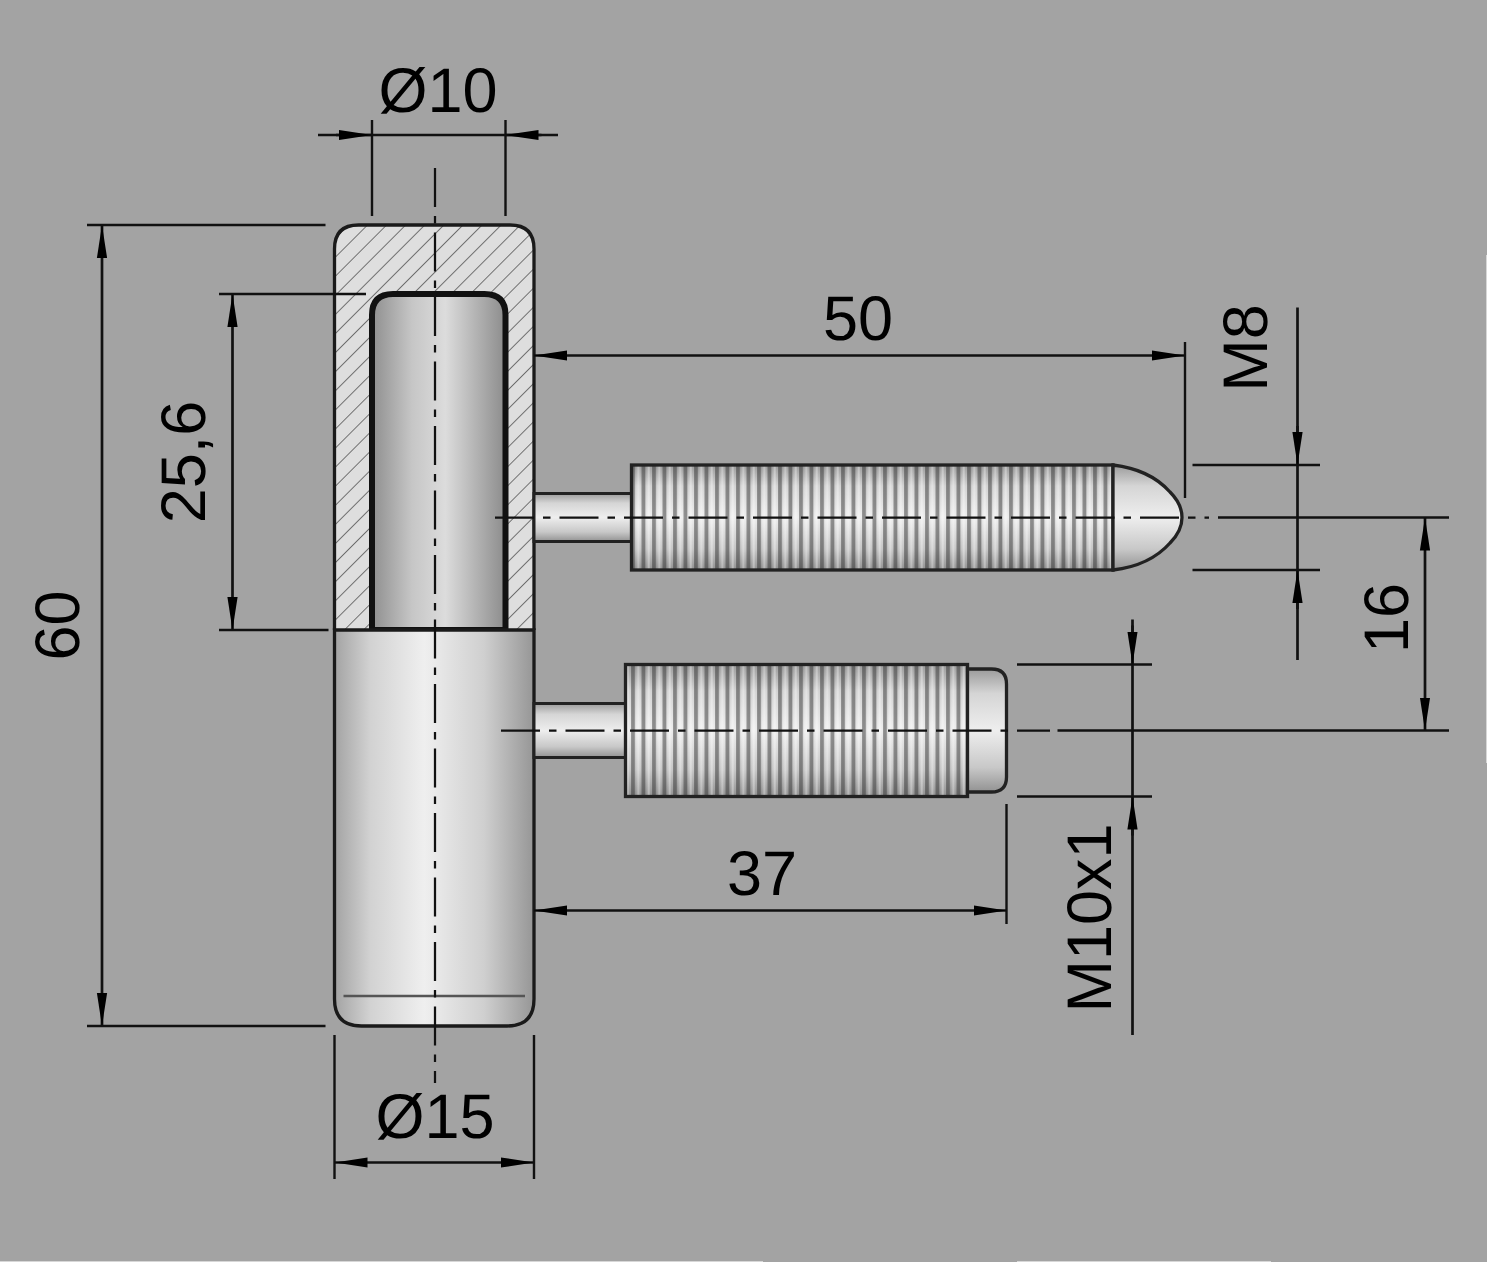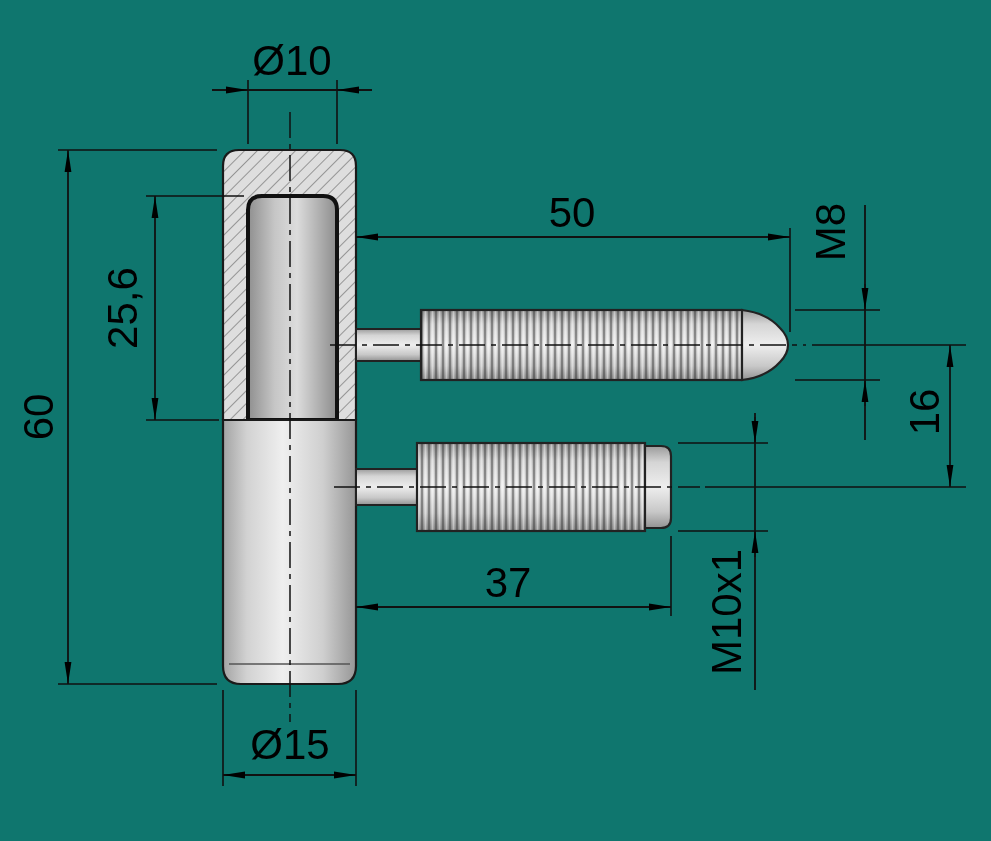--- a/index.html
+++ b/index.html
@@ -3,21 +3,21 @@
 <meta charset="utf-8">
 <style>
   html, body {
     margin: 0;
     padding: 0;
     background: #ffffff;
   }
   .frame {
     width: 991px;
     height: 841px;
-    background: #0f766e;
+    background: #a3a3a3;
     position: relative;
     overflow: hidden;
   }
   svg { display: block; }
   .outline   { stroke: #1a1a1a; stroke-width: 2.2; fill: none; }
   .thinline  { stroke: #555555; stroke-width: 1.6; fill: none; }
   .extline   { stroke: #111111; stroke-width: 1.6; fill: none; }
   .dimline   { stroke: #111111; stroke-width: 1.8; fill: none; }
   .centerline{ stroke: #111111; stroke-width: 1.5; fill: none;
                stroke-dasharray: 26 6 5 6; }

